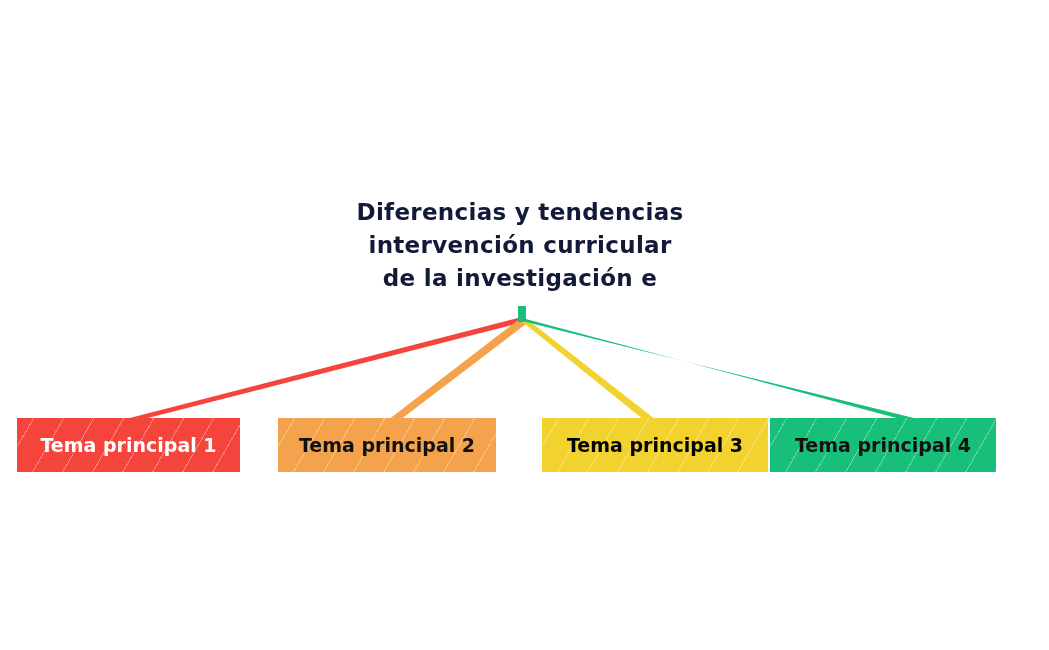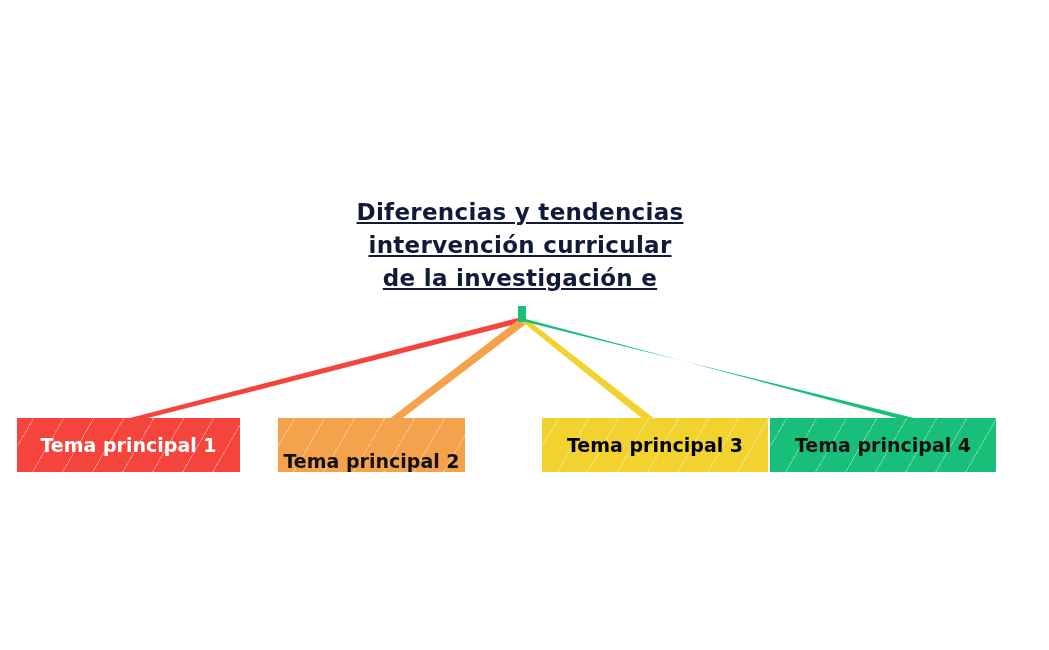--- a/index.html
+++ b/index.html
@@ -1,19 +1,19 @@
 <!DOCTYPE html>
 <html><head>
 <meta charset="utf-8">
 <style>
   html, body { margin:0; padding:0; }
   body { width:1049px; height:650px; background:#ffffff; position:relative; overflow:hidden;
          font-family: "DejaVu Sans", sans-serif; }
   .central { position:absolute; left:340px; top:196px; width:360px; text-align:center;
-             color:#121a3a; font-size:23px; line-height:33px; font-weight:bold; letter-spacing:0.3px;text-decoration:underline; }
+             color:#121a3a; font-size:23px; line-height:33px; font-weight:bold; letter-spacing:0.3px; }
   .central span { display:block; }
   svg.lines { position:absolute; left:0; top:0; }
   .topic { position:absolute; top:418px; height:54px; display:flex; align-items:center; justify-content:center;
            font-size:19px; font-weight:bold; box-sizing:border-box; overflow:hidden; }
   .topic::before { content:""; position:absolute; inset:0;
     background-image: repeating-linear-gradient(120deg, rgba(255,255,255,0) 0 14px, rgba(255,255,255,0.35) 14px 15px, rgba(255,255,255,0) 15px 26px);
     pointer-events:none; }
   .topic span { position:relative; }
 </style>
 </head>
@@ -29,21 +29,21 @@
 
 <div class="central">
   <span>Diferencias y tendencias</span>
   <span>intervención curricular</span>
   <span>de la investigación e</span>
 </div>
 
 <div class="topic" style="left:17px; width:223px; background:#f5443c; color:#ffffff;">
   <span>Tema principal 1</span>
 </div>
-<div class="topic" style="left:278px; width:187px; background:#f5a24d; color:#111111;align-items:flex-end;">
+<div class="topic" style="left:278px; width:218px; background:#f5a24d; color:#111111;">
   <span>Tema principal 2</span>
 </div>
 <div class="topic" style="left:542px; width:226px; background:#f2d22e; color:#000000;">
   <span>Tema principal 3</span>
 </div>
 <div class="topic" style="left:770px; width:226px; background:#17bf78; color:#111111;">
   <span>Tema principal 4</span>
 </div>
 
 </body></html>

